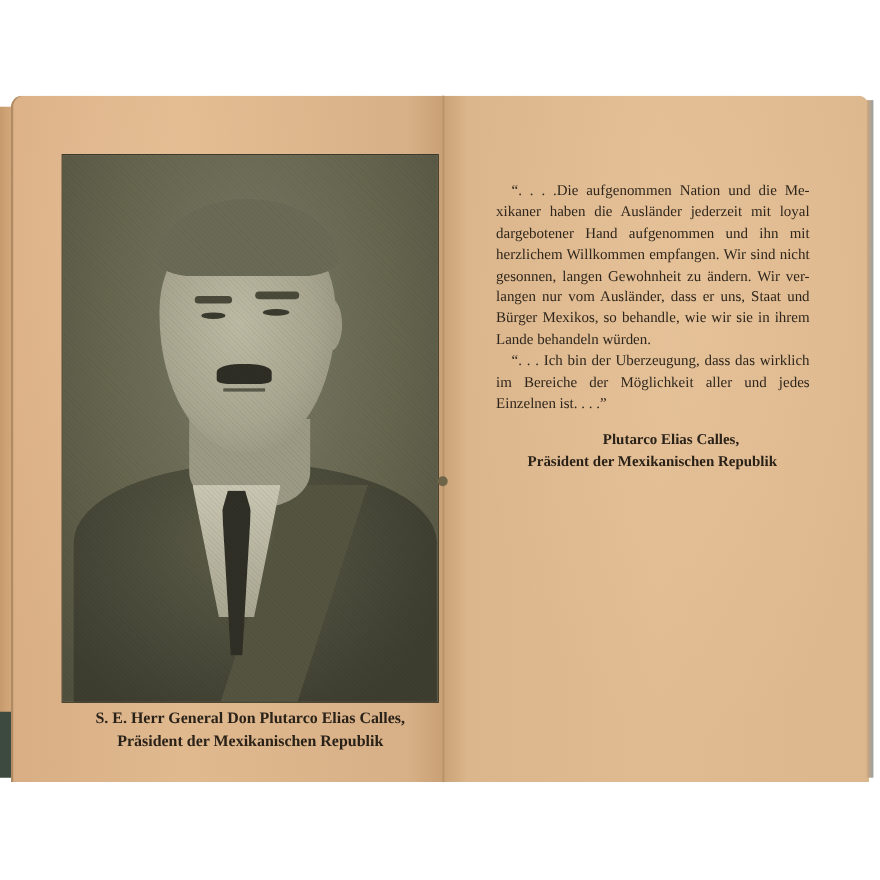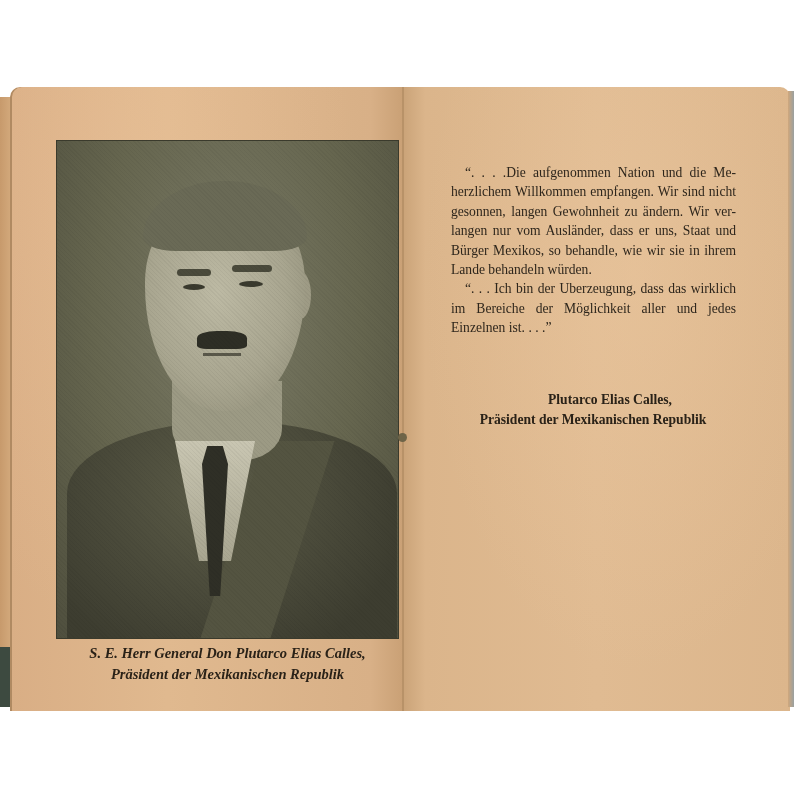--- a/index.html
+++ b/index.html
@@ -27,21 +27,20 @@
       position: absolute; top: 0; height: 624px;
       background: #dcb68c;
     }
     .page-left {
       left: 10px; width: 392px;
       border-radius: 10px 0 0 0;
       background:
         radial-gradient(ellipse at 30% 20%, rgba(240,200,160,0.35), transparent 60%),
         linear-gradient(90deg, #d9ae85 0%, #e0b98f 40%, #d8b087 92%, #caa176 100%);
       box-shadow: inset 2px 0 0 #b08a62;
-      font-style: italic;
     }
     .page-right {
       left: 402px; width: 388px;
       border-radius: 0 10px 0 0;
       background:
         radial-gradient(ellipse at 60% 30%, rgba(240,205,165,0.35), transparent 65%),
         linear-gradient(90deg, #c9a277 0%, #dbb58b 6%, #e0bb92 50%, #dcb68c 100%);
     }
     .gutter-line {
       position: absolute; left: 402px; top: 0; width: 2px; height: 624px;
@@ -185,20 +184,22 @@
   </div>
 
   <div class="page page-right"></div>
   <div class="gutter-line"></div>
   <div class="hole"></div>
   <div class="edge-right"></div>
 </div>
 
 <div class="quote">
   <span class="line" style="padding-left:14px;">“. . . .Die aufgenommen Nation und die Me-</span>
+  <span class="line">xikaner haben die Ausländer jederzeit mit loyal</span>
+  <span class="line">dargebotener Hand aufgenommen und ihn mit</span>
   <span class="line">herzlichem Willkommen empfangen. Wir sind nicht</span>
   <span class="line">gesonnen, langen Gewohnheit zu ändern. Wir ver-</span>
   <span class="line">langen nur vom Ausländer, dass er uns, Staat und</span>
   <span class="line">Bürger Mexikos, so behandle, wie wir sie in ihrem</span>
   <span class="line last">Lande behandeln würden.</span>
   <span class="line" style="padding-left:14px;">“. . . Ich bin der Uberzeugung, dass das wirklich</span>
   <span class="line">im Bereiche der Möglichkeit aller und jedes</span>
   <span class="line last">Einzelnen ist. . . .”</span>
 </div>
 

